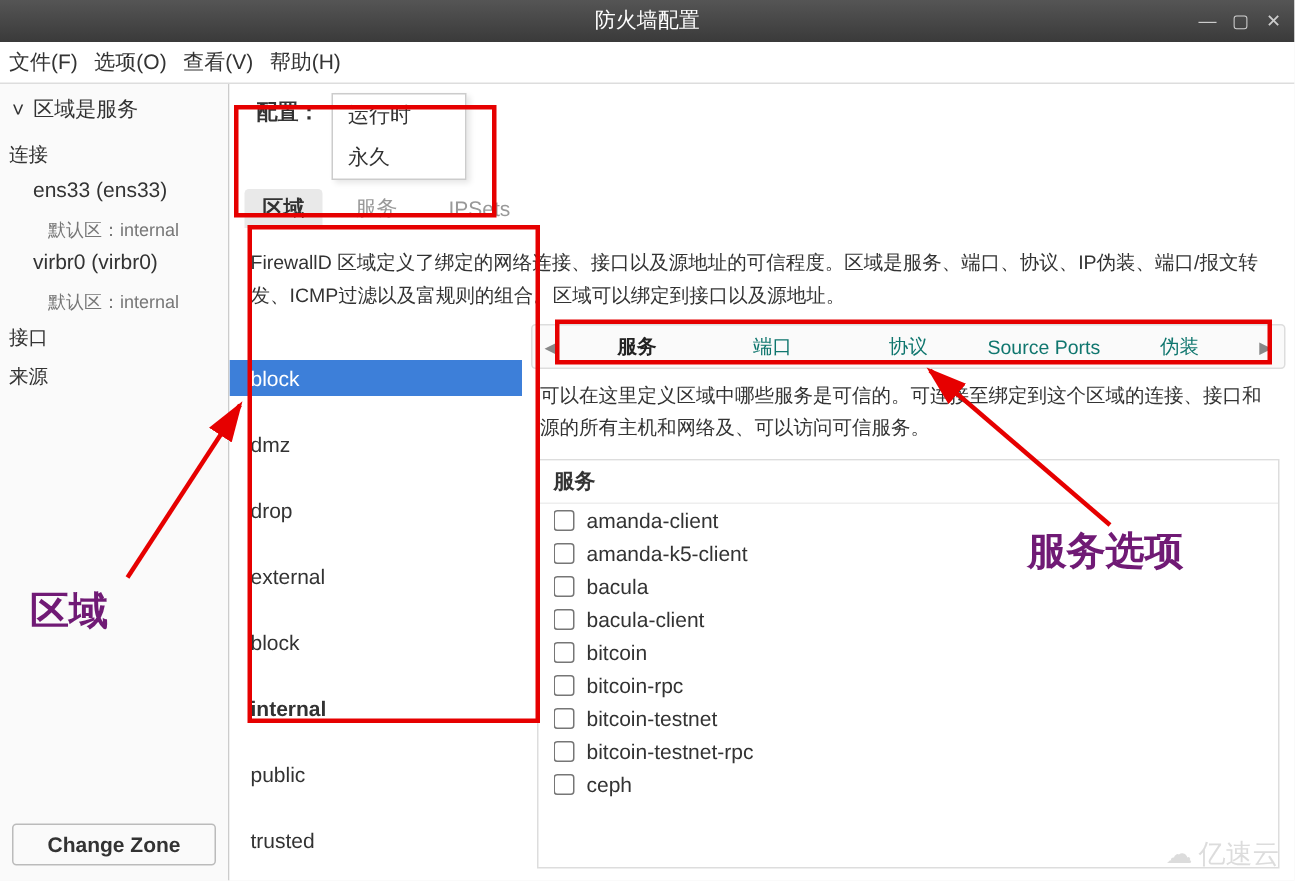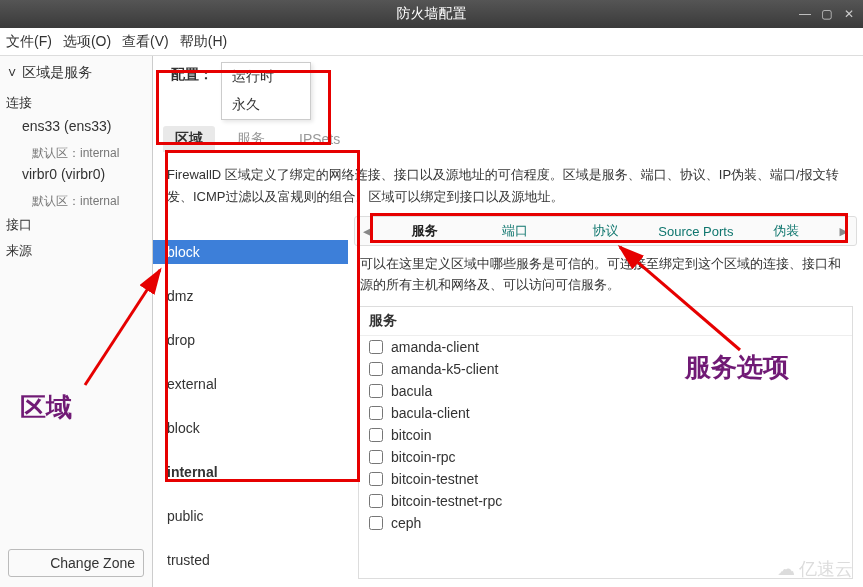--- a/index.html
+++ b/index.html
@@ -11,21 +11,21 @@
     
     .menubar { height:28px; background:#fff; border-bottom:1px solid #ddd; display:flex; align-items:center; padding:0 6px; gap:11px; }
     .menubar span { cursor:pointer; }
     
     .body { display:flex; height: calc(100% - 56px); }
     .leftpane { width:153px; border-right:1px solid #ccc; background:#fafafa; display:flex; flex-direction:column; }
     .expander { padding:8px 8px; display:flex; align-items:center; gap:6px; cursor:pointer; }
     .lp-sec { padding:4px 6px; font-size:13px; }
     .lp-item { padding:2px 22px; }
     .lp-sub { color:#777; font-size:12px; padding-left:10px;margin-top:11px; }
-    .changezone { margin:auto 8px 10px; border:1px solid #bbb; background:#fafafa; padding:5px 8px; border-radius:3px; cursor:pointer; text-align:right; }
+    .changezone { margin:auto 8px 10px; border:1px solid #bbb; background:#fafafa; padding:5px 8px; border-radius:3px; cursor:pointer; text-align:center;font-weight:bold; }
     
     .rightpane { flex:1; background:#fff; display:flex; flex-direction:column; position:relative; }
     .cfgrow { display:flex; align-items:flex-start; padding:6px 10px 0; position:relative; }
     .cfglabel { padding:4px 8px; font-weight:bold; }
     .cfgdrop { background:#fff; border:1px solid #ccc; width:90px; box-shadow:2px 2px 4px rgba(0,0,0,0.1); z-index:5; position:relative;}
     .cfgdrop div { padding:5px 10px; cursor:pointer; }
     .tabsrow { display:flex; gap:10px; align-items:center; padding:6px 10px; }
     .tab { padding:4px 12px; color:#999; cursor:pointer; }
     .tab.active { background:#e9e9e9; font-weight:bold; color:#333; border-radius:3px 3px 0 0; }
     .desc { padding:6px 14px; font-size:13px; line-height:1.7; }

